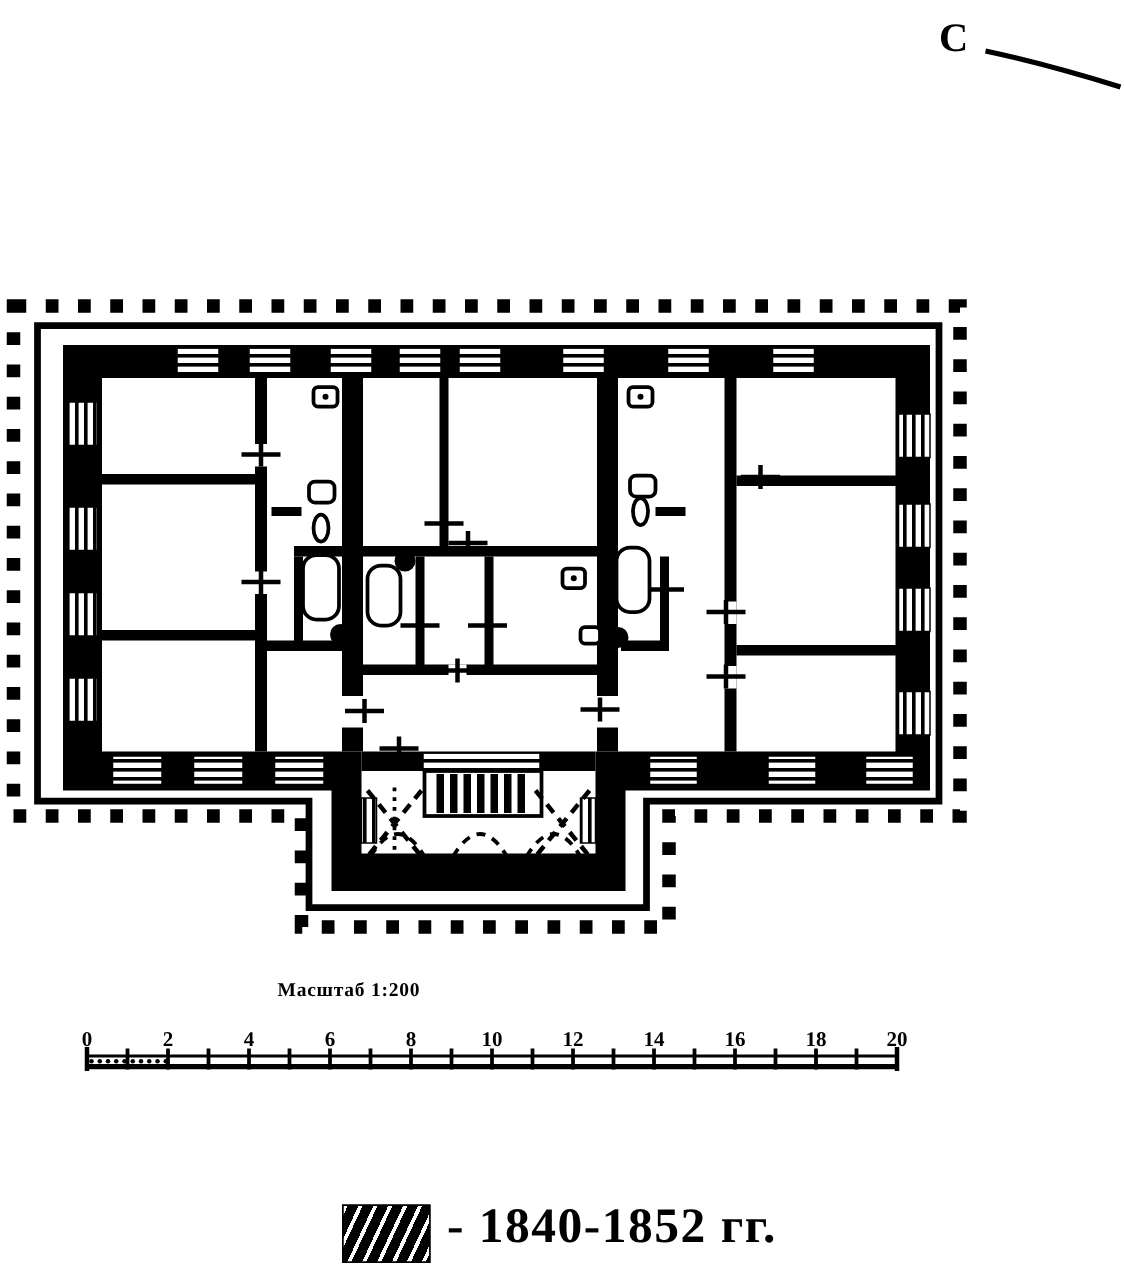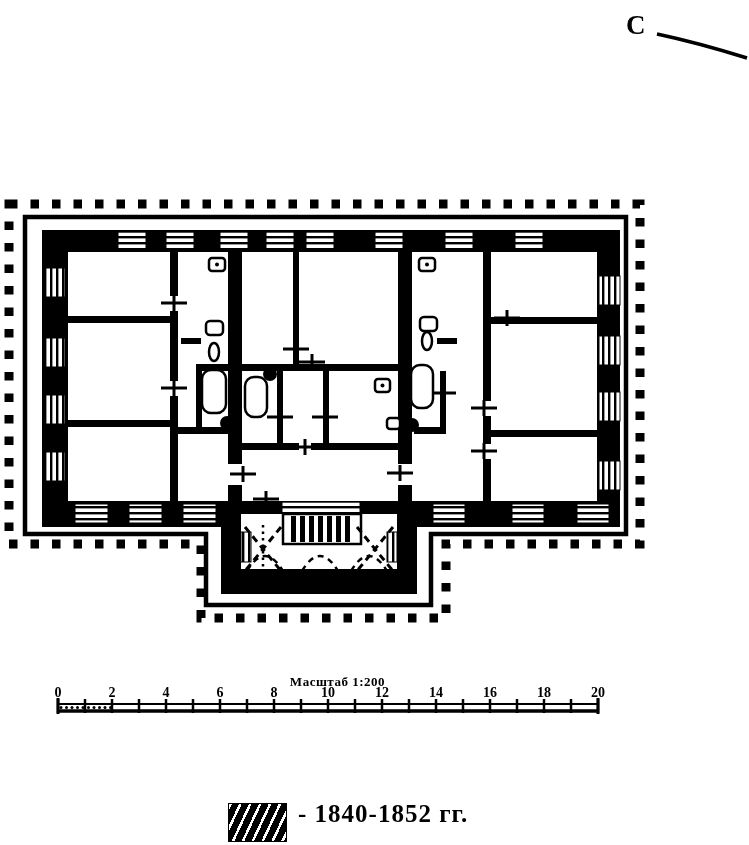--- a/index.html
+++ b/index.html
@@ -9,31 +9,31 @@
   }
   .title{
     position:absolute;left:250px;top:6px;font-size:26px;font-weight:bold;
     letter-spacing:1px;white-space:nowrap;
   }
   .compass-label{
     position:absolute;left:626px;top:10px;font-size:27px;font-weight:bold;
   }
   .plan-svg{position:absolute;left:0;top:0;}
   .scale-caption{
-    position:absolute;left:185px;top:674px;width:200px;text-align:right;
+    position:absolute;left:185px;top:652px;width:200px;text-align:left;
     font-size:13px;font-weight:bold;letter-spacing:0.5px;
   }
   .legend-row{position:absolute;left:228px;top:800px;height:42px;}
   .legend-swatch{
     position:absolute;left:0;top:3px;width:57px;height:37px;
     background:#000;border:1px solid #000;
     background-image:repeating-linear-gradient(115deg,#fff 0 2.5px,#000 2.5px 9px);
   }
   .legend-label{
-    position:absolute;left:70px;top:0px;font-size:25px;font-weight:bold;
+    position:absolute;left:70px;top:0px;font-size:33px;font-weight:bold;
     white-space:nowrap;letter-spacing:1px;
   }
   .rnum{font:bold 14px "Liberation Serif","DejaVu Serif",serif;}
 </style>
 </head>
 <body>
 
 <div class="page">
 
 

